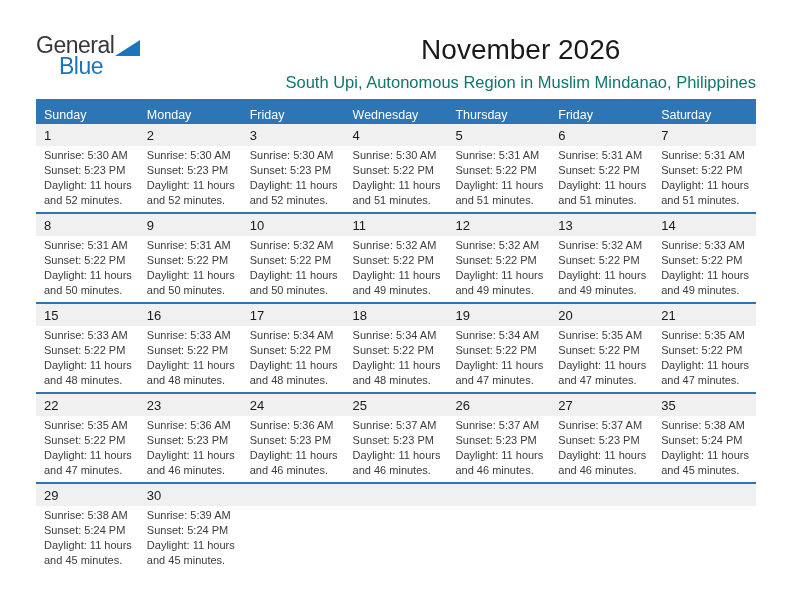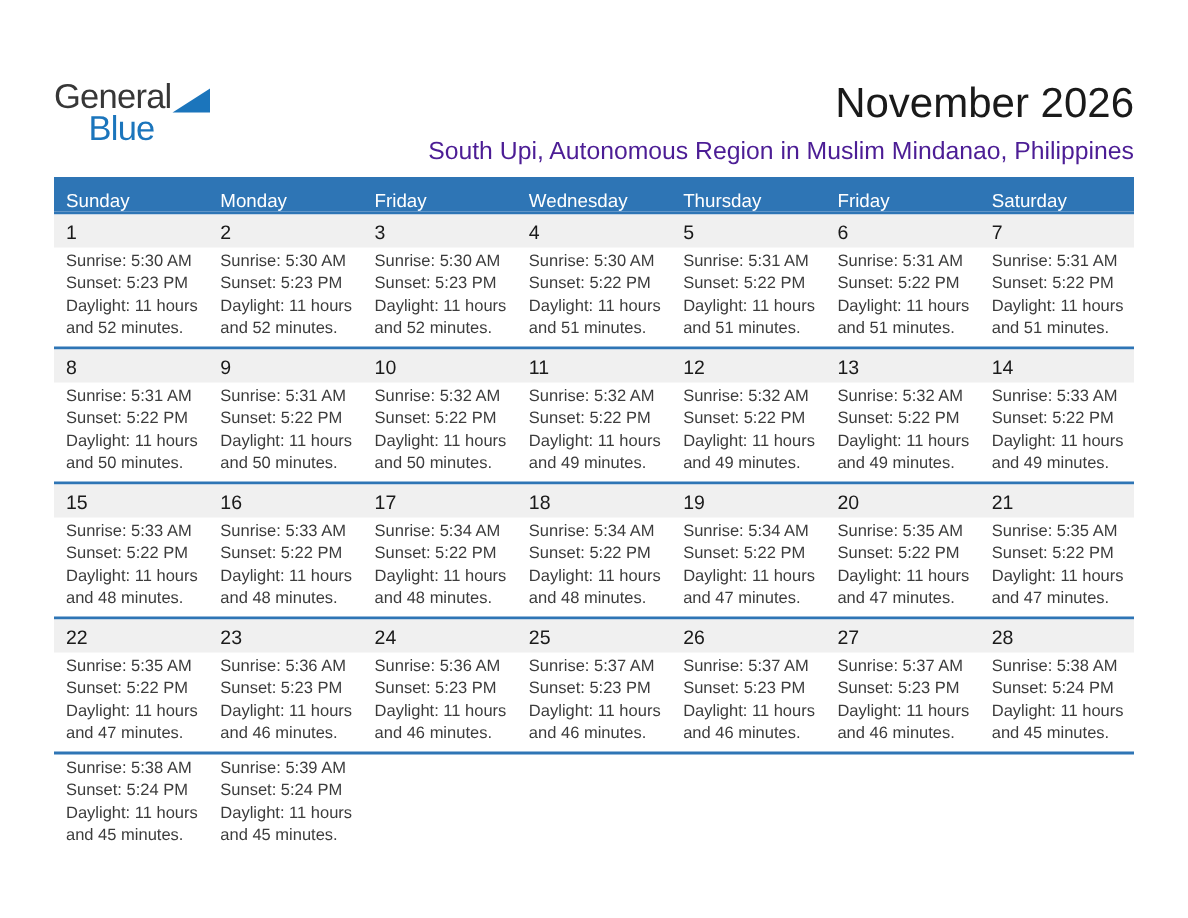--- a/index.html
+++ b/index.html
@@ -1,29 +1,29 @@
 <!DOCTYPE html>
 <html style="--accent: #2E75B5; --strip: #F0F0F0; --logo-blue: #1B75BC;"><head>
 <meta charset="utf-8">
 <style>
   * { box-sizing: border-box; margin: 0; padding: 0; }
   html, body { width: 792px; height: 612px; background: #ffffff; overflow: hidden; }
   body { font-family: "Liberation Sans", sans-serif; color: #1a1a1a; }
   .page { padding: 0 36px; }
 
   
-  .top { display: flex; justify-content: space-between; align-items: flex-start; padding-top: 53px; }
+  .top { display: flex; justify-content: space-between; align-items: flex-start; padding-top: 34px; }
   .logo { line-height: 1; }
   .logo-top { display: flex; align-items: flex-end; }
   .logo-general { font-size: 23px; color: #373737; letter-spacing: -0.5px; }
   .logo-tri { width: 0; height: 0; border-bottom: 16px solid var(--logo-blue); border-left: 25px solid transparent; margin-left: 1px; margin-bottom: 1px; }
   .logo-blue { font-size: 23px; color: var(--logo-blue); margin-left: 23px; margin-top: -2px; letter-spacing: -0.5px; }
-  .titles { text-align: right; }
+  .titles { text-align: center; }
   .month-title { font-size: 28px; font-weight: 400; color: #1a1a1a; line-height: 1.15; }
-  .subtitle { font-size: 16.5px; color: #4c1d95; margin-top: 7px; }
+  .subtitle { font-size: 16.5px; color: #0f766e; margin-top: 7px; }
 
   
   .calendar { margin-top: 7px; }
   .day-headers { display: flex; background: var(--accent); height: 23px; align-items: flex-end; }
   .day-header { flex: 1; color: #ffffff; font-size: 12.5px; padding-left: 8px; font-weight: 400; }
   .week { border-top: 2px solid var(--accent); }
   .nums { display: flex; background: var(--strip); height: 22px; align-items: center; }
   .num { flex: 1; font-size: 13px; color: #1a1a1a; padding-left: 8px; }
   .dets { display: flex; }
   .det { flex: 1; padding: 2px 2px 4px 8px; font-size: 11px; line-height: 15px; color: #3c3c3c; }
@@ -224,21 +224,21 @@
           </div>
         </div>
         <div class="week">
           <div class="nums">
             <div class="num">22</div>
             <div class="num">23</div>
             <div class="num">24</div>
             <div class="num">25</div>
             <div class="num">26</div>
             <div class="num">27</div>
-            <div class="num">28</div>
+            <div class="num">35</div>
           </div>
           <div class="dets">
             <div class="det">
               <div>Sunrise: 5:35 AM</div>
               <div>Sunset: 5:22 PM</div>
               <div>Daylight: 11 hours
 and 47 minutes.</div>
             </div>
             <div class="det">
               <div>Sunrise: 5:36 AM</div>
@@ -272,20 +272,29 @@
             </div>
             <div class="det">
               <div>Sunrise: 5:38 AM</div>
               <div>Sunset: 5:24 PM</div>
               <div>Daylight: 11 hours
 and 45 minutes.</div>
             </div>
           </div>
         </div>
         <div class="week">
+          <div class="nums">
+            <div class="num">29</div>
+            <div class="num">30</div>
+            <div class="num"></div>
+            <div class="num"></div>
+            <div class="num"></div>
+            <div class="num"></div>
+            <div class="num"></div>
+          </div>
           <div class="dets">
             <div class="det">
               <div>Sunrise: 5:38 AM</div>
               <div>Sunset: 5:24 PM</div>
               <div>Daylight: 11 hours
 and 45 minutes.</div>
             </div>
             <div class="det">
               <div>Sunrise: 5:39 AM</div>
               <div>Sunset: 5:24 PM</div>

